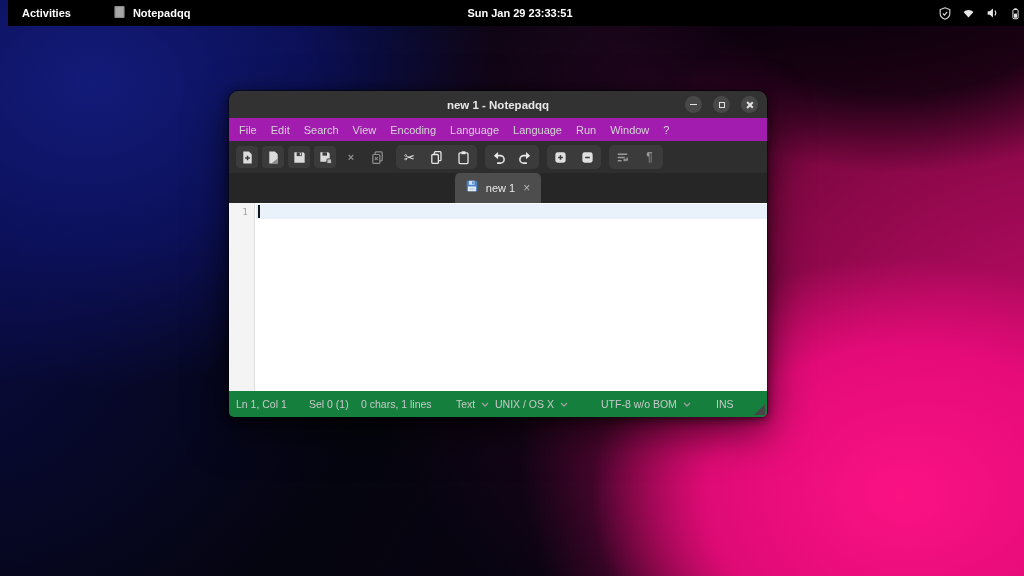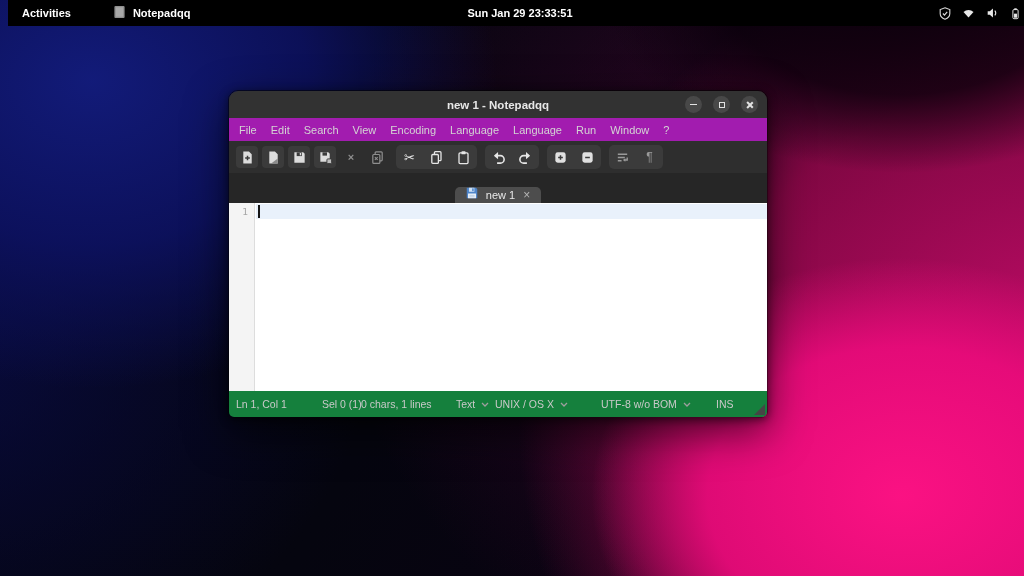--- a/index.html
+++ b/index.html
@@ -50,21 +50,21 @@
   .tbtn { width:22px; height:22px; border-radius:4px; display:flex; align-items:center; justify-content:center; cursor:pointer; }
   .tbtn.raised { background:#3b3b3b; }
   .tbtn + .tbtn { margin-left:4px; }
   .tgroup { display:flex; align-items:center; background:#3b3b3b; border-radius:5px; padding:1px 2px; margin-left:8px; }
   .tgroup .tbtn { width:23px; }
   .tbtn svg { display:block; }
   .glyph { font-size:12px; color:#e6e6e6; line-height:1; }
   .dim { color:#8f8f8f; }
 
   .tabbar { height:30px; background:#262626; display:flex; align-items:flex-end; justify-content:center; flex:none; }
-  .tab { height:16px; background:#4d4d4d; border-radius:5px 5px 0 0; display:flex; align-items:center; gap:7px; padding:0 10px; cursor:pointer; }
+  .tab { height:30px; background:#4d4d4d; border-radius:5px 5px 0 0; display:flex; align-items:center; gap:7px; padding:0 10px; cursor:pointer; }
   .tab-label { color:#e8e8e8; font-size:11px; }
   .tab-close { color:#b5b5b5; font-size:12px; line-height:1; cursor:pointer; padding:0 1px; }
 
   .editor { flex:1; background:#fff; position:relative; }
   .gutter { position:absolute; left:0; top:0; bottom:0; width:26px; background:#f4f4f4; border-right:1px solid #ddd;
     font-family:"DejaVu Sans Mono", monospace; font-size:9.5px; color:#a6a6a6; text-align:right; padding:3px 6px 0 0; }
   .ed-content { position:absolute; left:27px; right:0; top:0; bottom:0; cursor:text; }
   .current-line { position:absolute; left:0; right:0; top:1px; height:15px; background:#e9f1fb; }
   .caret { position:absolute; left:2px; top:2px; width:1.5px; height:13px; background:#151515; }
 
@@ -272,21 +272,21 @@
     <div class="ed-content">
       <div class="current-line"></div>
       <div class="caret"></div>
     </div>
   </div>
 
   <div class="statusbar">
     <div class="sb-item" style="left:7px;">
       <span>Ln 1, Col 1</span>
     </div>
-    <div class="sb-item" style="left:93px;justify-content:center;">
+    <div class="sb-item" style="left:80px;justify-content:center;">
       <span>Sel 0 (1)</span>
     </div>
     <div class="sb-item" style="left:132px;">
       <span>0 chars, 1 lines</span>
     </div>
     <div class="sb-item" style="left:227px;">
       <span>Text</span>
       <svg class="sb-chev" width="8" height="5" viewBox="0 0 8 5">
           <path d="M1 1 l3 3 3-3" fill="none" stroke="#9e9e9e" stroke-width="1.3"></path>
         </svg>

